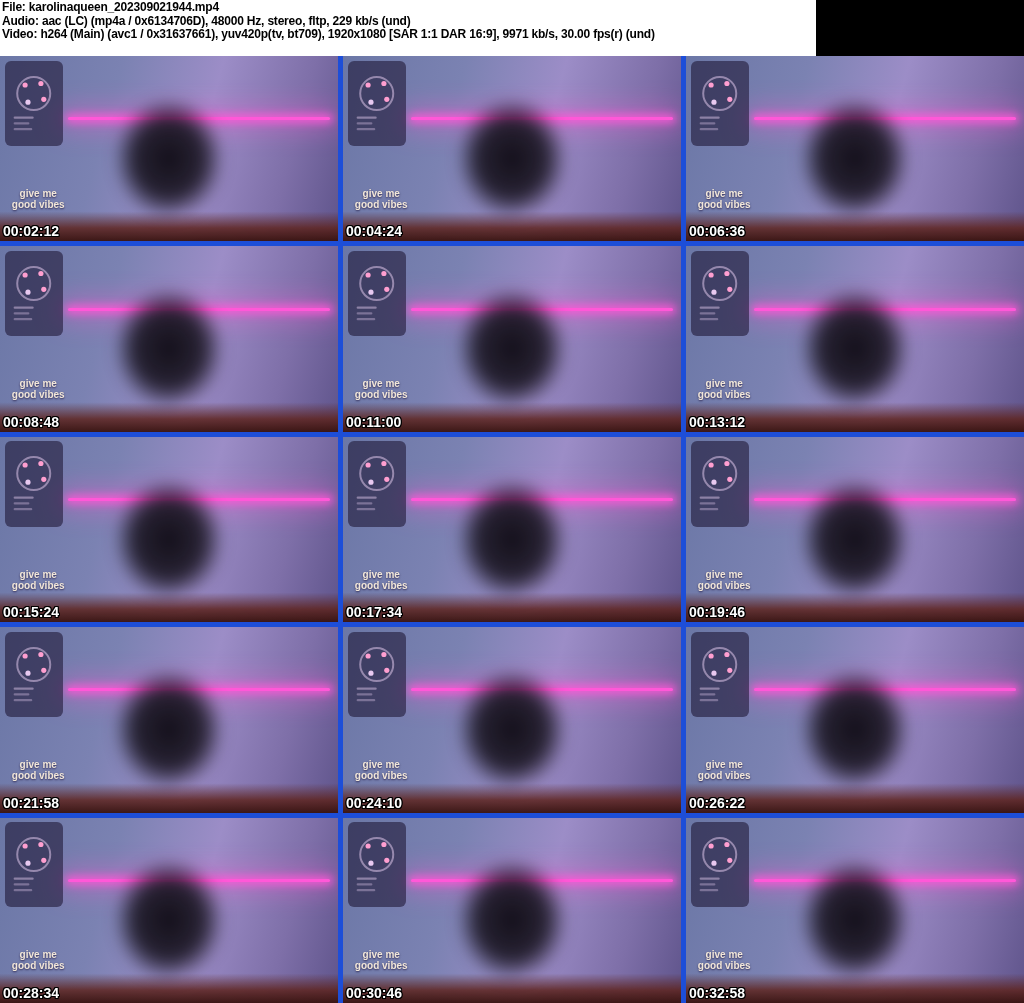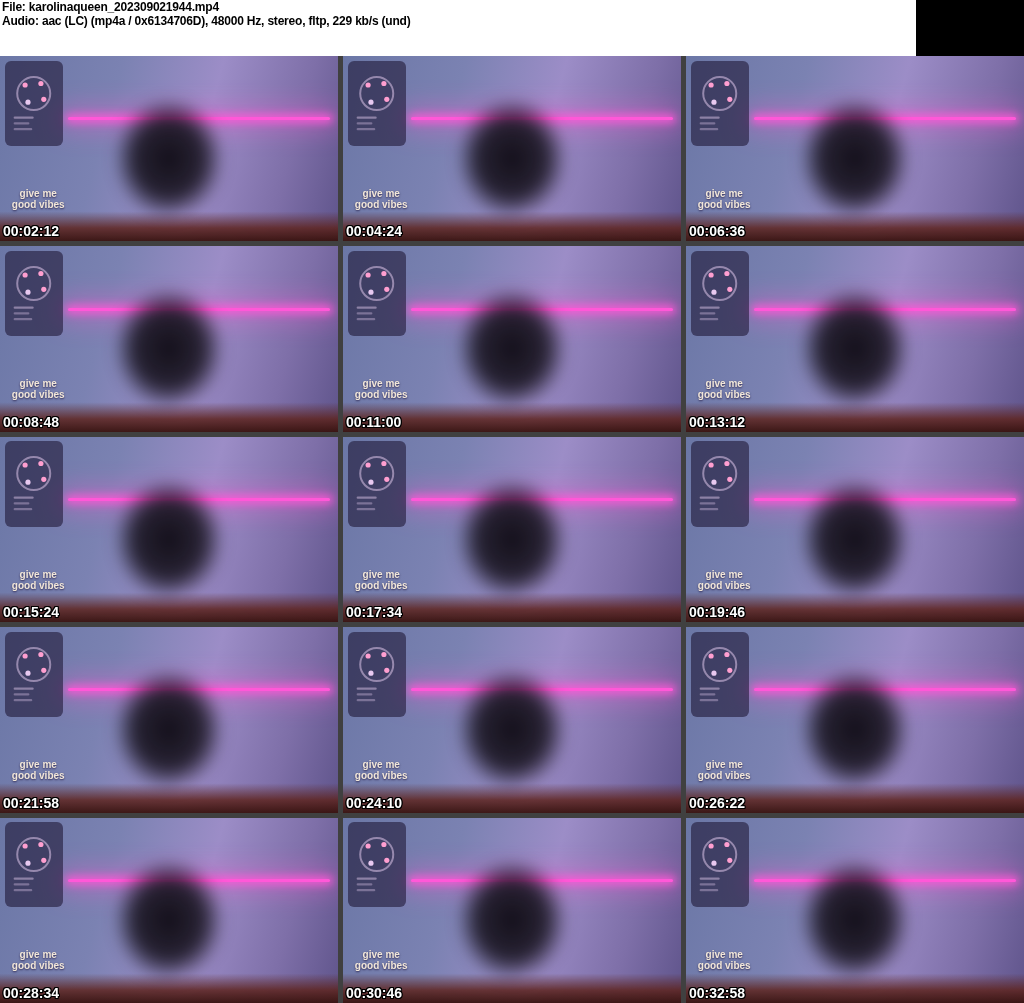--- a/index.html
+++ b/index.html
@@ -8,30 +8,30 @@
     --wall:#6b77a6; --wall2:#7b82b2; --bed:#9c8dc7; --bed2:#7e6fa8;
     --neon:#ff58d8; --floor:#5e241e; --figure:#14101a;
     --sign-text:#f2e7d9; --panel:rgba(24,15,43,0.55);
   }
   *{box-sizing:border-box;margin:0;padding:0;}
   html,body{background:var(--page-bg);}
   body{width:1024px;height:1003px;overflow:hidden;
        font-family:"Liberation Sans",sans-serif;}
 
   
-  .header{width:916px;height:56px;background:var(--header-bg);
+  .header{width:816px;height:56px;background:var(--header-bg);
           color:var(--header-text);padding:1px 0 16px 2px;}
   .header .line{font-size:12px;line-height:13.5px;font-weight:bold;
                 white-space:nowrap;letter-spacing:-0.2px;}
 
   
   .grid{width:1024px;height:947px;display:grid;
         grid-template-columns:repeat(3,1fr);
         grid-template-rows:repeat(5,1fr);
-        gap:5px;background:#404040;}
+        gap:5px;background:#1d4ed8;}
   .thumb{position:relative;overflow:hidden;cursor:pointer;}
   .scene{position:absolute;inset:0;
     background:
       linear-gradient(to bottom, rgba(0,0,0,0) 84%, rgba(94,36,30,0.85) 93%, rgba(56,18,14,0.95) 100%),
       linear-gradient(105deg, var(--wall) 0%, var(--wall2) 32%, var(--bed) 58%, var(--bed2) 82%, #5f548b 100%);
   }
   
   .figure-blur{position:absolute;left:30%;right:30%;top:22%;bottom:4%;
     background:radial-gradient(ellipse 55% 60% at 50% 45%,
       var(--figure) 0%, rgba(20,16,26,0.85) 45%, rgba(20,16,26,0) 75%);
@@ -58,20 +58,21 @@
       -1px  1px 0 var(--timestamp-outline), 1px  1px 0 var(--timestamp-outline),
       -1px  0   0 var(--timestamp-outline), 1px  0   0 var(--timestamp-outline),
        0   -1px 0 var(--timestamp-outline), 0    1px 0 var(--timestamp-outline); margin-top: 34px;}
 </style>
 </head>
 <body>
 
 <div class="header">
   <div class="line">File: karolinaqueen_202309021944.mp4</div>
   <div class="line">Audio: aac (LC) (mp4a / 0x6134706D), 48000 Hz, stereo, fltp, 229 kb/s (und)</div>
+  <div class="line">Video: h264 (Main) (avc1 / 0x31637661), yuv420p(tv, bt709), 1920x1080 [SAR 1:1 DAR 16:9], 9971 kb/s, 30.00 fps(r) (und)</div>
 </div>
 
 <div class="grid">
     <figure class="thumb">
     <div class="scene">
       <div class="neon"></div>
       <div class="figure-blur"></div>
       <div class="panel">
         <svg viewBox="0 0 40 44">
           <circle cx="20" cy="15" r="11.5" fill="none" stroke="rgba(235,210,245,0.5)" stroke-width="1.4"></circle>

